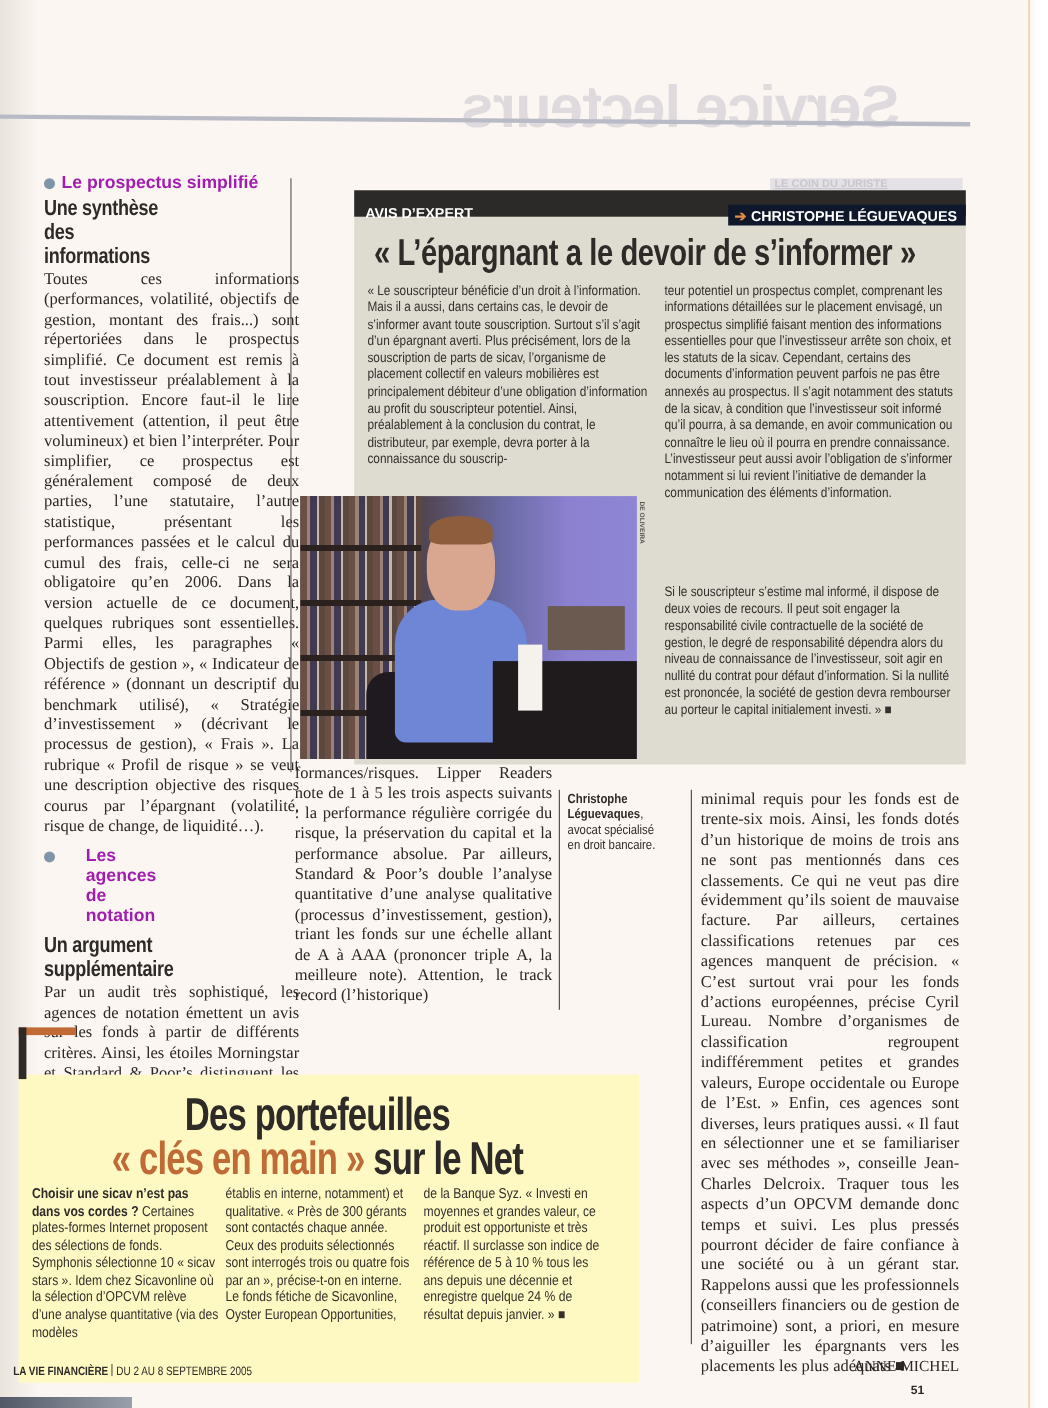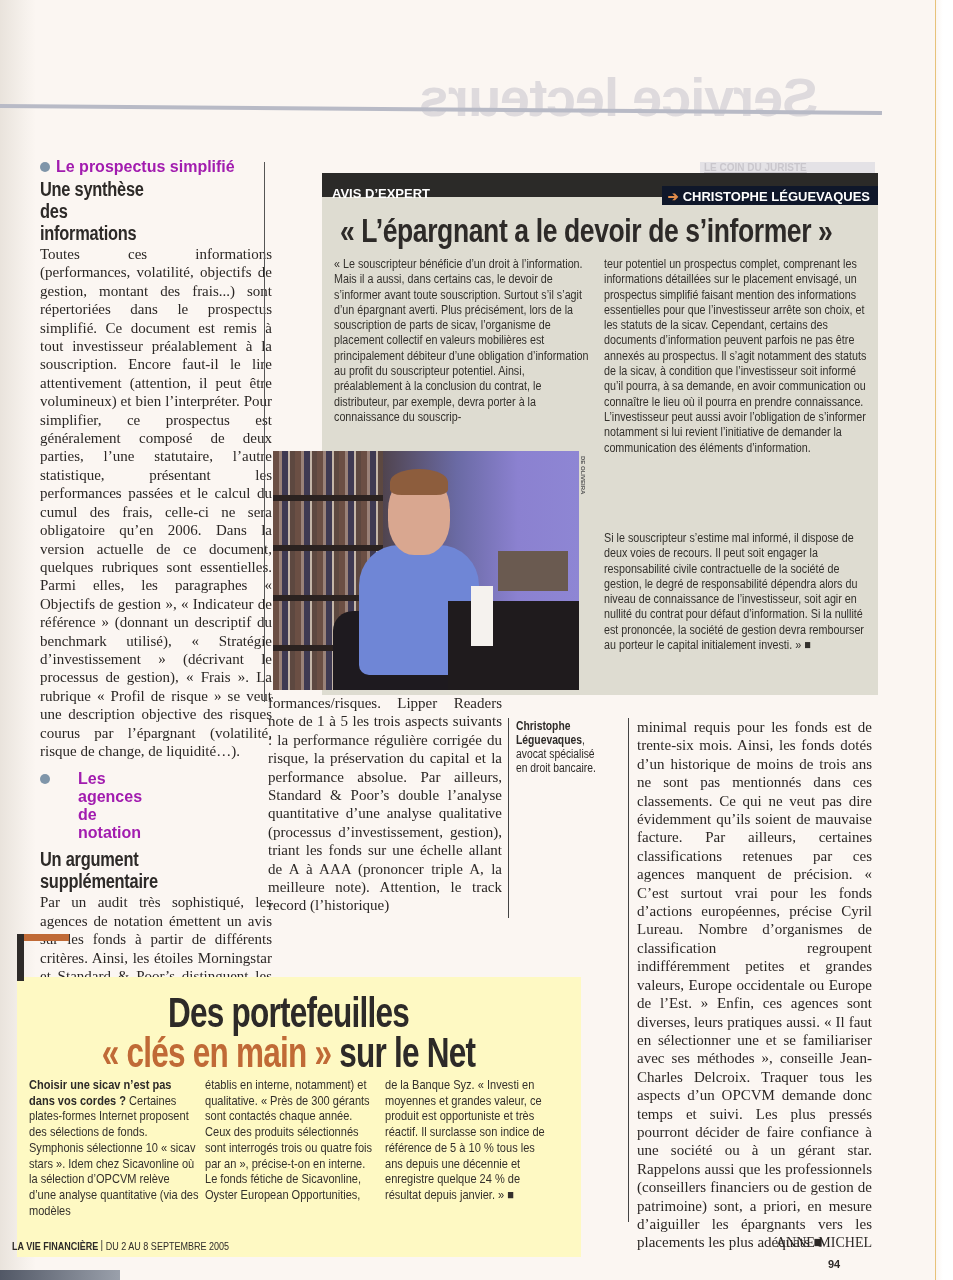--- a/index.html
+++ b/index.html
@@ -154,14 +154,14 @@
   </div>
   <div class="net-col" style="left:188px; width:200px;">établis en interne, notamment) et qualitative. « Près de 300 gérants sont contactés chaque année. Ceux des produits sélectionnés sont interrogés trois ou quatre fois par an », précise-t-on en interne. Le fonds fétiche de Sicavonline, Oyster European Opportunities,</div>
   <div class="net-col" style="left:368px; width:200px;">de la Banque Syz. « Investi en moyennes et grandes valeur, ce produit est opportuniste et très réactif. Il surclasse son indice de référence de 5 à 10 % tous les ans depuis une décennie et enregistre quelque 24 % de résultat depuis janvier. » ■</div>
 </div>
 <div class="net-corner-h"></div>
 <div class="net-corner-v"></div>
 
 <div class="footer">
   <span class="brand">LA VIE FINANCIÈRE</span><span class="sep"></span><span>DU 2 AU 8 SEPTEMBRE 2005</span>
 </div>
-<div class="page-num">94</div>
+<div class="page-num">51</div>
 <div class="bottom-shadow"></div>
 
 </body></html>

